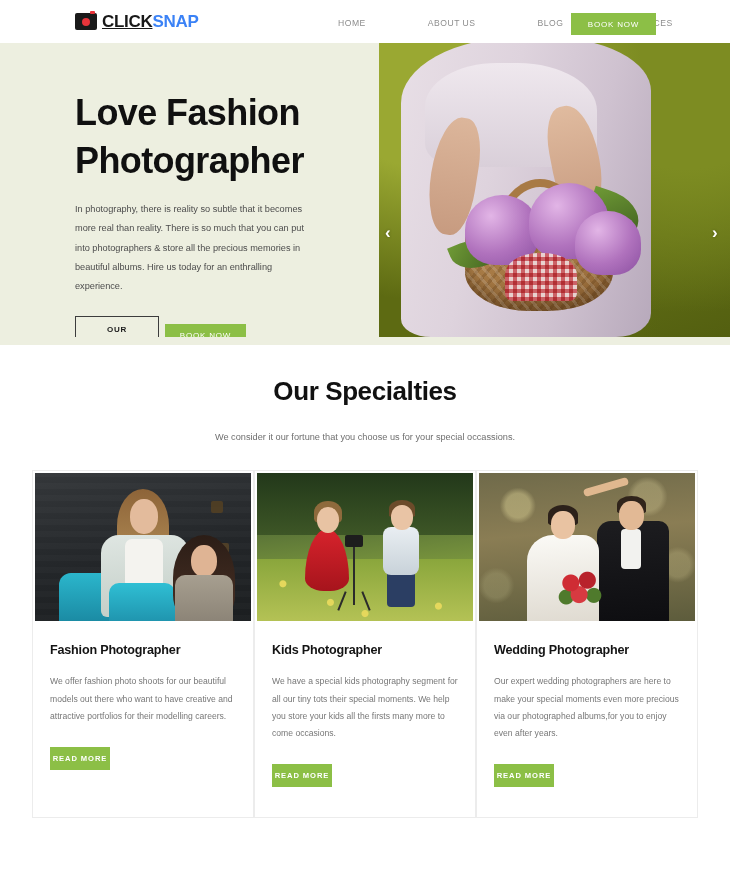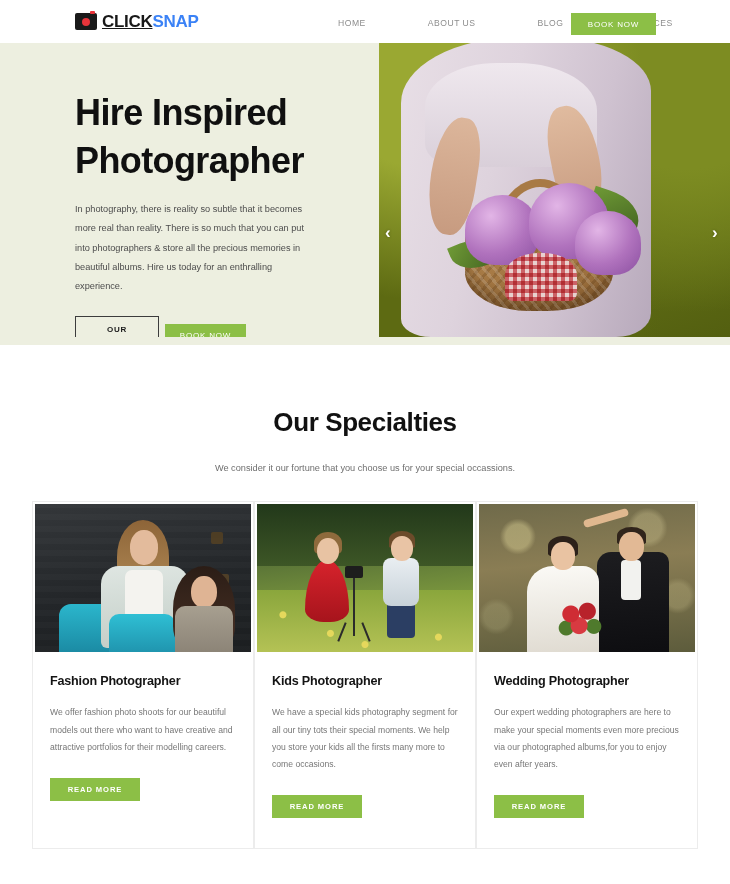--- a/index.html
+++ b/index.html
@@ -276,21 +276,21 @@
     position: absolute;
     left: 0; right: 0;
     top: 294px;
     height: 8px;
     background: #edefe0;
   }
 
   
   .specialties {
     background: #ffffff;
-    padding-top: 62px;
+    padding-top: 31px;
     text-align: center;
   }
   .spec-title {
     font-size: 26px;
     font-weight: bold;
     color: #111111;
     letter-spacing: -0.4px;
   }
   .spec-sub {
     margin-top: 21px;
@@ -329,21 +329,21 @@
     letter-spacing: -0.2px;
   }
   .card-text {
     margin-top: 16px;
     font-size: 8.6px;
     color: #777777;
     line-height: 2.0;
   }
   .btn-readmore {
     margin-top: 22px;
-    width: 90px;
+    width: 60px;
     height: 23px;
     background: #8cbf46;
     color: #ffffff;
     border: none;
     font-size: 7.6px;
     font-weight: bold;
     letter-spacing: 0.9px;
     font-family: inherit;
     cursor: pointer;
   }
@@ -477,21 +477,21 @@
     <div class="hi-lilac-b"></div>
     <div class="hi-lilac-c"></div>
     <div class="hi-ribbon"></div>
   </div>
 
   <div class="hero-arrow left">‹</div>
   <div class="hero-arrow right">›</div>
 
   <div class="hero-text">
     <div class="hero-title">
-      <div>Hire Inspired</div>
+      <div>Love Fashion</div>
       <div>Photographer</div>
     </div>
     <div class="hero-para">In photography, there is reality so subtle that it becomes more real than reality. There is so much that you can put into photographers &amp; store all the precious memories in beautiful albums. Hire us today for an enthralling experience.</div>
     <div class="hero-buttons">
       <button class="btn-services">
         <span>OUR</span>
         <span>SERVICES</span>
       </button>
       <button class="btn-booknow-hero">BOOK NOW</button>
     </div>

